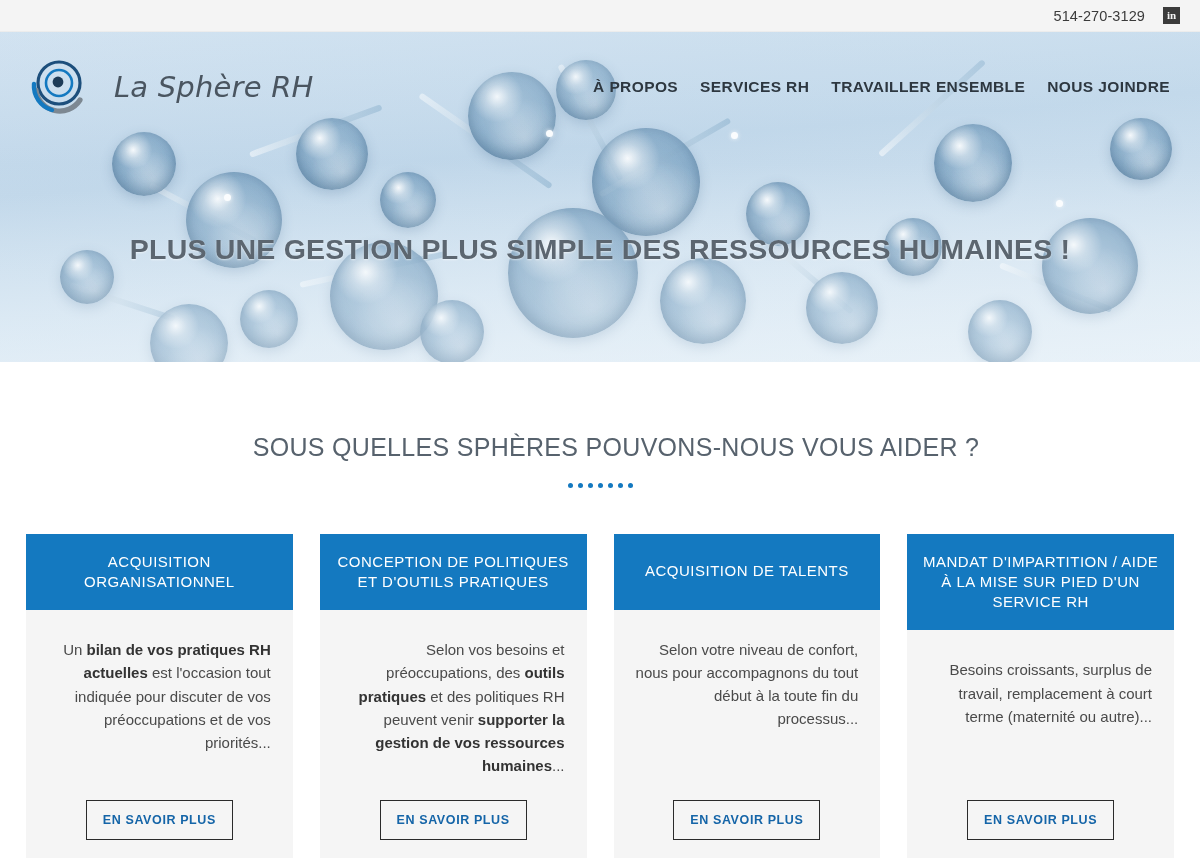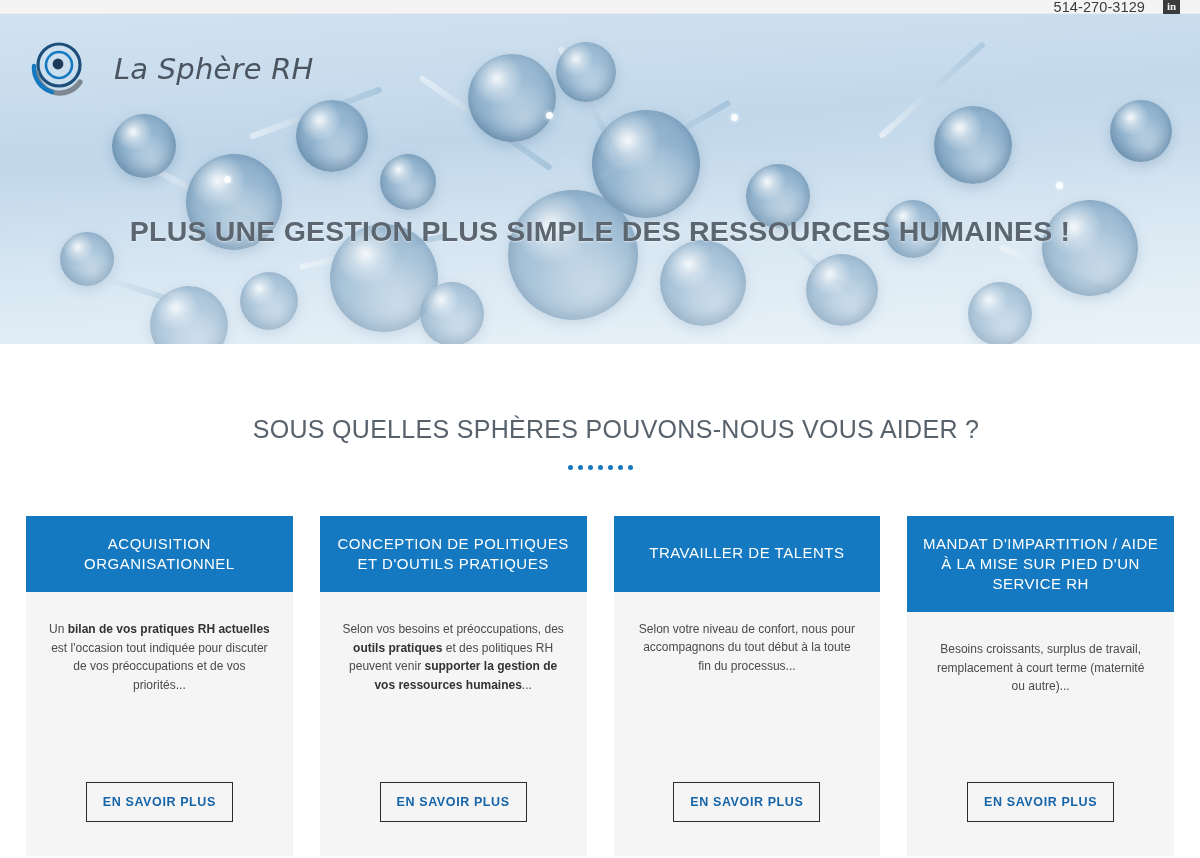--- a/index.html
+++ b/index.html
@@ -8,21 +8,21 @@
     padding: 0;
     width: 1200px;
     height: 858px;
     overflow: hidden;
     font-family: "Liberation Sans", sans-serif;
     background: #ffffff;
   }
 
   
   .topbar {
-    height: 14px;
+    height: 32px;
     background: #f4f4f4;
     display: flex;
     align-items: center;
     justify-content: flex-end;
     padding-right: 20px;
     gap: 18px;
     border-bottom: 1px solid #ececec;
   }
   .topbar-phone {
     font-size: 14.5px;
@@ -189,22 +189,22 @@
     min-height: 76px;
     display: flex;
     align-items: center;
     justify-content: center;
     font-size: 15px;
     letter-spacing: .5px;
     line-height: 1.35;
   }
   .card-body {
     padding: 28px 22px 8px;
-    text-align: center;
-    font-size: 12px;
+    text-align: right;
+    font-size: 15px;
     line-height: 1.55;
     color: #4a4a4a;
     flex: 1 1 auto;
   }
   .card-body b { color: #333; }
   .card-foot {
     padding: 8px 22px 34px;
     display: flex;
     justify-content: center;
   }
@@ -279,20 +279,26 @@
           <circle cx="31" cy="27" r="21" fill="none" stroke="#1d4f7c" stroke-width="3.2"></circle>
           <circle cx="31" cy="27" r="13" fill="none" stroke="#1479c0" stroke-width="2.6"></circle>
           <circle cx="30" cy="26" r="5.4" fill="#1d3b57"></circle>
           <path d="M8 34 A24 24 0 0 0 52 44" fill="none" stroke="#7d8892" stroke-width="5.2" stroke-linecap="round"></path>
           <path d="M6 28 A25 25 0 0 0 24 54" fill="none" stroke="#1479c0" stroke-width="4.4" stroke-linecap="round"></path>
         </svg>
       </span>
       <span class="brand-name">La Sphère RH</span>
     </div>
 
+    <nav class="main-nav">
+      <span class="nav-item">À PROPOS</span>
+      <span class="nav-item">SERVICES RH</span>
+      <span class="nav-item">TRAVAILLER ENSEMBLE</span>
+      <span class="nav-item">NOUS JOINDRE</span>
+    </nav>
   </header>
 
   <h1 class="hero-title">PLUS UNE GESTION PLUS SIMPLE DES RESSOURCES HUMAINES !</h1>
 </div>
 
 <section class="section">
   <h2 class="section-title">SOUS QUELLES SPHÈRES POUVONS-NOUS VOUS AIDER ?</h2>
   <div class="dots-divider">
     <span></span>
       <span></span>
@@ -315,21 +321,21 @@
 
     <div class="card">
       <div class="card-head">CONCEPTION DE POLITIQUES ET D'OUTILS PRATIQUES</div>
       <div class="card-body"><span>Selon vos besoins et préoccupations, des </span><b>outils pratiques</b><span> et des politiques RH peuvent venir </span><b>supporter la gestion de vos ressources humaines</b><span>...</span></div>
       <div class="card-foot">
         <button class="btn-outline">EN SAVOIR PLUS</button>
       </div>
     </div>
 
     <div class="card">
-      <div class="card-head">TRAVAILLER DE TALENTS</div>
+      <div class="card-head">ACQUISITION DE TALENTS</div>
       <div class="card-body"><span>Selon votre niveau de confort, nous pour accompagnons du tout début à la toute fin du processus...</span></div>
       <div class="card-foot">
         <button class="btn-outline">EN SAVOIR PLUS</button>
       </div>
     </div>
 
     <div class="card">
       <div class="card-head">MANDAT D'IMPARTITION / AIDE À LA MISE SUR PIED D'UN SERVICE RH</div>
       <div class="card-body"><span>Besoins croissants, surplus de travail, remplacement à court terme (maternité ou autre)...</span></div>
       <div class="card-foot">

